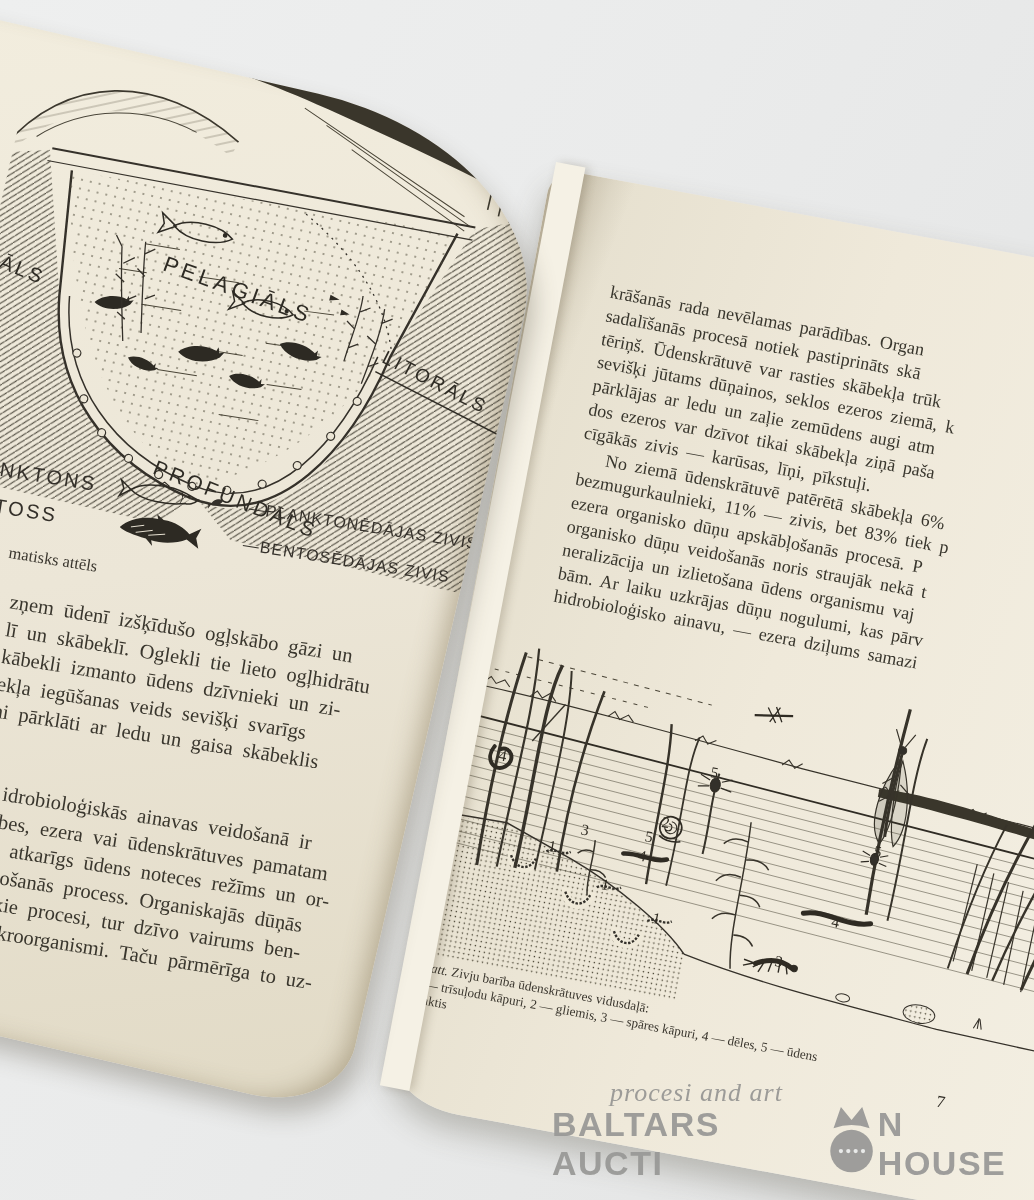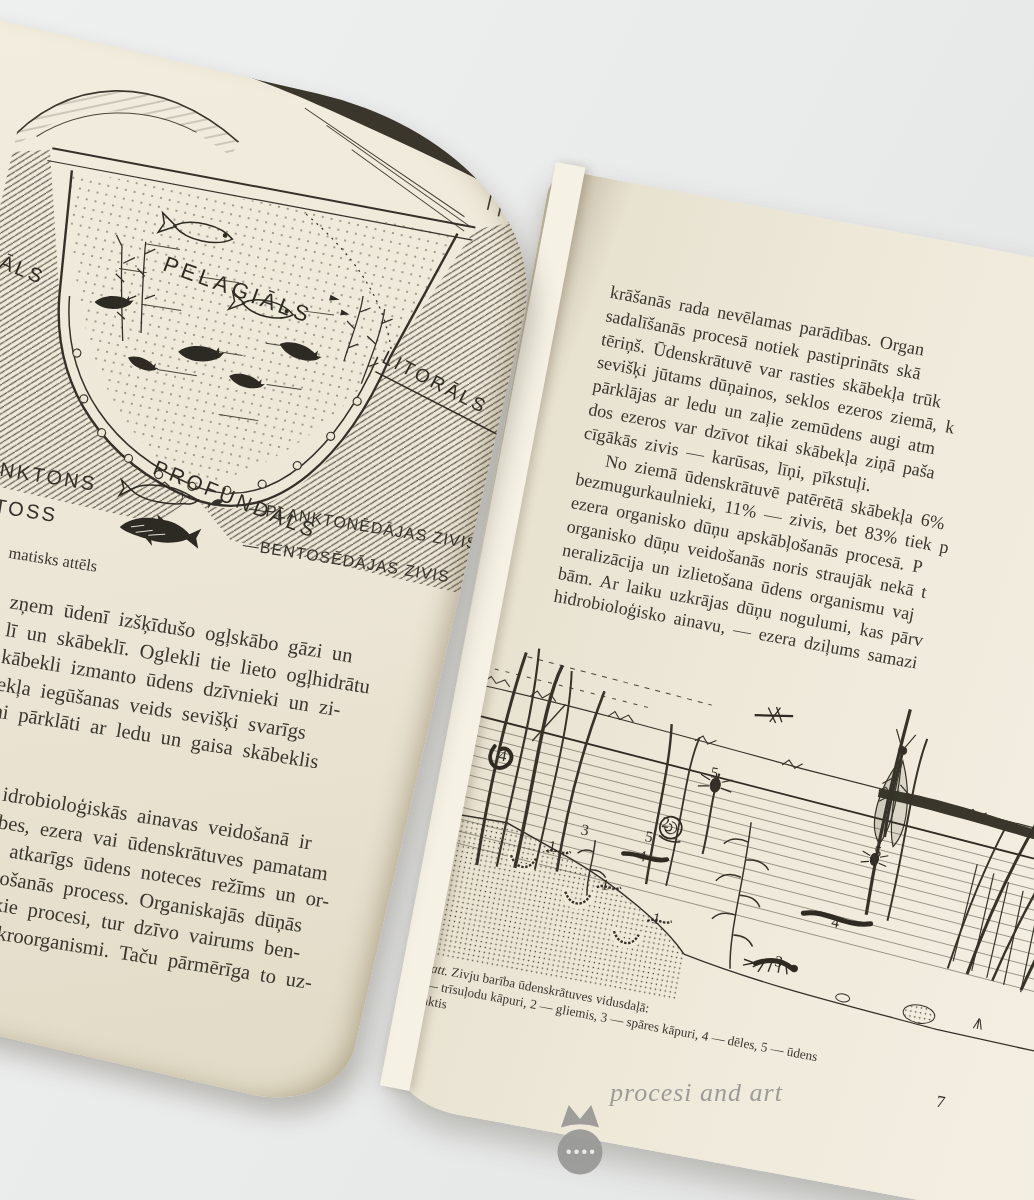--- a/index.html
+++ b/index.html
@@ -380,22 +380,24 @@
       <div>blaktis</div>
     </div>
   </div>
 
   <div class="page-num">7</div>
 </div>
 
 <div class="watermark">
   <div class="wm-top">procesi and art</div>
   <div class="wm-brand">
+    <span>BALTARS AUCTI</span>
     <svg class="wm-logo" width="52" height="80" viewBox="0 0 60 92" fill="rgba(153,153,151,0.95)">
       <path d="M8,34 L17,8 L30,24 L43,8 L52,34 Q30,26 8,34 Z"></path>
       <circle cx="30" cy="62" r="26"></circle>
       <circle cx="17" cy="62" r="2.6" fill="#e9eae9"></circle>
       <circle cx="26" cy="62" r="2.6" fill="#e9eae9"></circle>
       <circle cx="35" cy="62" r="2.6" fill="#e9eae9"></circle>
       <circle cx="44" cy="62" r="2.6" fill="#e9eae9"></circle>
     </svg>
+    <span>N HOUSE</span>
   </div>
 </div>
 
 </body></html>

